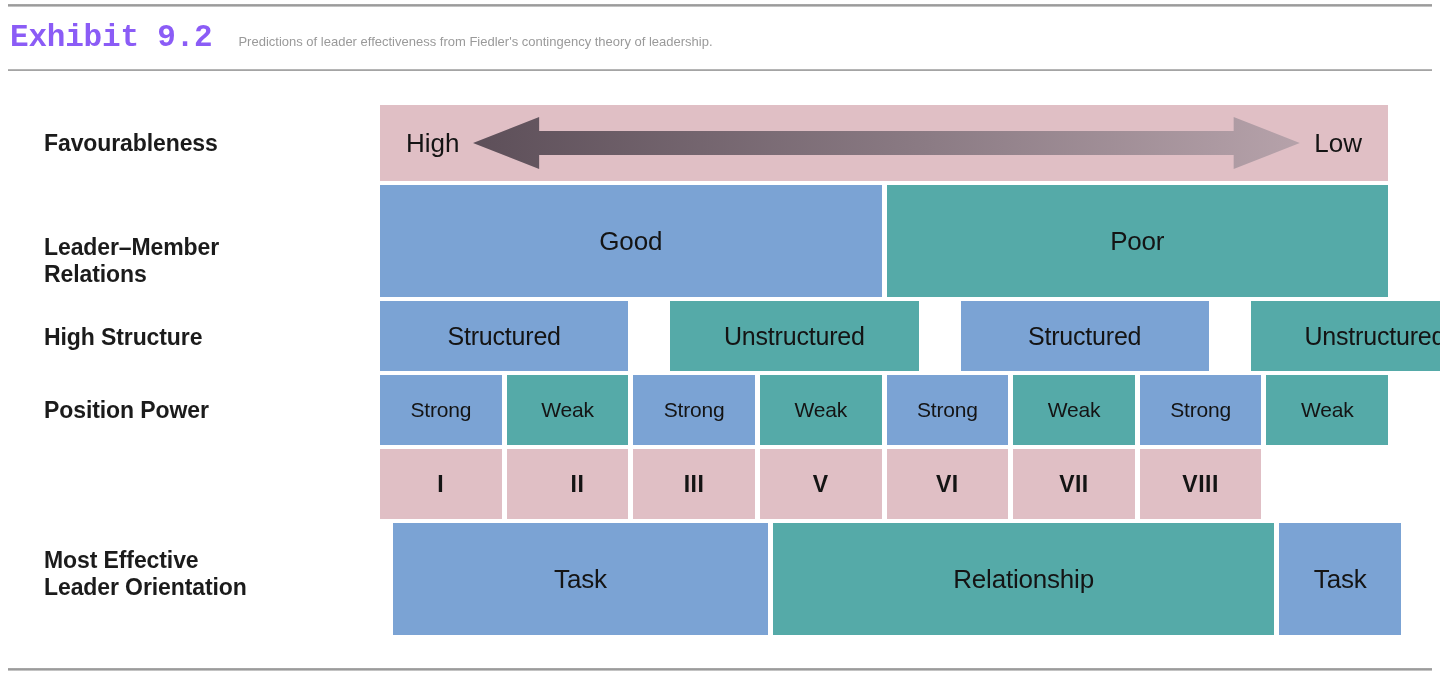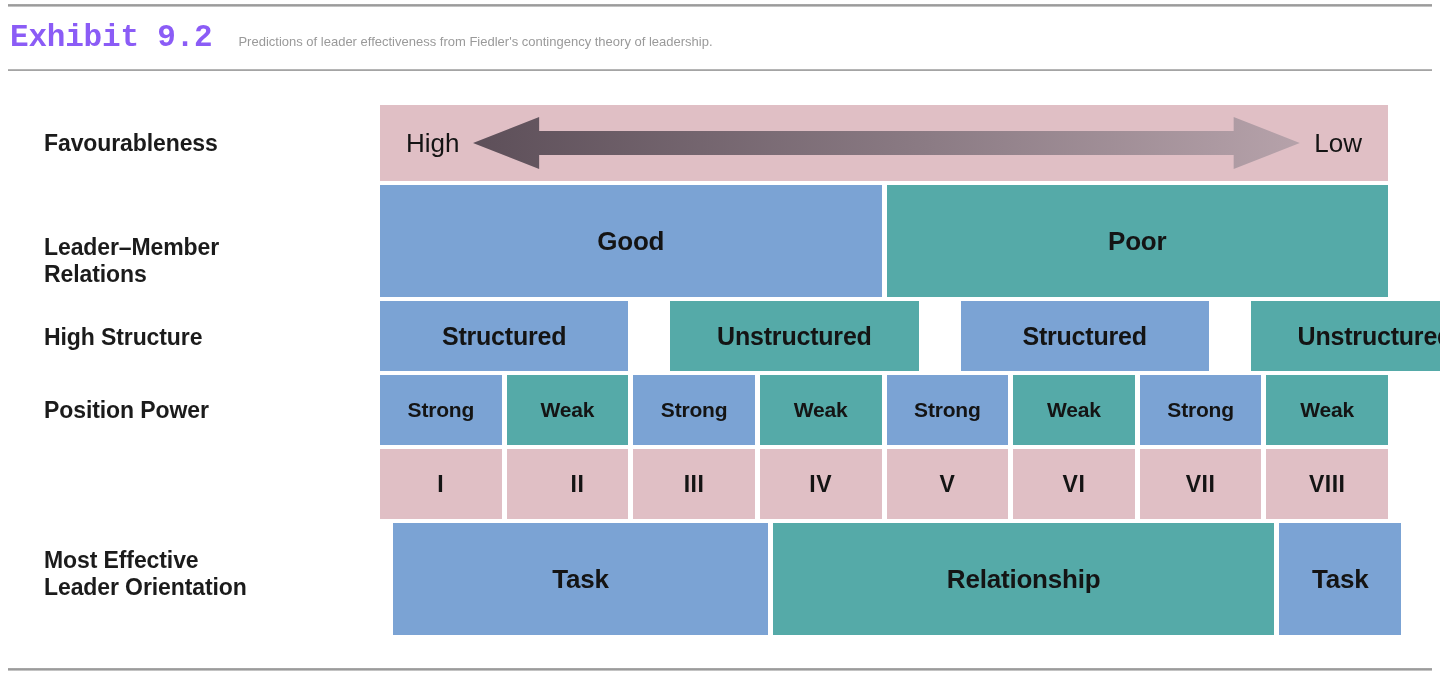--- a/index.html
+++ b/index.html
@@ -96,21 +96,21 @@
   .band-pos    { top: 275px; height: 70px; }
   .band-roman  { top: 349px; height: 70px; }
   .band-orient { top: 423px; height: 112px; padding-left: 13px; }
 
   .cell {
     display: flex;
     align-items: center;
     justify-content: center;
     color: #141414;
     font-size: 25px;
-    font-weight: 700;
+    font-weight: 400;
     letter-spacing: -0.2px;
     white-space: nowrap;
   }
   .cell.blue  { background: #7ba3d4; }
   .cell.teal  { background: #55aaa8; }
   .cell.pink  { background: #e0bfc5; }
 
   .cell.small   { font-size: 21px; }
   .cell.roman   { font-size: 23px; font-weight: 600; letter-spacing: 0.5px; }
   .cell.big     { font-size: 26px; }
@@ -210,21 +210,20 @@
           <div class="cell teal small" style="width: 121.625px; flex: 0 0 auto;">Weak</div>
           <div class="cell blue small" style="width: 121.625px; flex: 0 0 auto;">Strong</div>
           <div class="cell teal small" style="width: 121.625px; flex: 0 0 auto;">Weak</div>
           <div class="cell blue small" style="width: 121.625px; flex: 0 0 auto;">Strong</div>
           <div class="cell teal small" style="width: 121.625px; flex: 0 0 auto;">Weak</div>
         </div>
       <div class="band band-roman">
           <div class="cell pink roman" style="width: 121.625px; flex: 0 0 auto;">I</div>
           <div class="cell pink roman" style="width: 121.625px; flex: 0 0 auto; padding-left: 20px;">II</div>
           <div class="cell pink roman" style="width: 121.625px; flex: 0 0 auto;">III</div>
-          <div class="cell pink roman" style="width: 121.625px; flex: 0 0 auto;">IV</div>
           <div class="cell pink roman" style="width: 121.625px; flex: 0 0 auto;">V</div>
           <div class="cell pink roman" style="width: 121.625px; flex: 0 0 auto;">VI</div>
           <div class="cell pink roman" style="width: 121.625px; flex: 0 0 auto;">VII</div>
           <div class="cell pink roman" style="width: 121.625px; flex: 0 0 auto;">VIII</div>
         </div>
       <div class="band band-orient">
           <div class="cell blue big" style="width: 374.875px; flex: 0 0 auto;">Task</div>
           <div class="cell teal big" style="width: 501.5px; flex: 0 0 auto;">Relationship</div>
           <div class="cell blue big" style="width: 121.625px; flex: 0 0 auto;">Task</div>
         </div>

